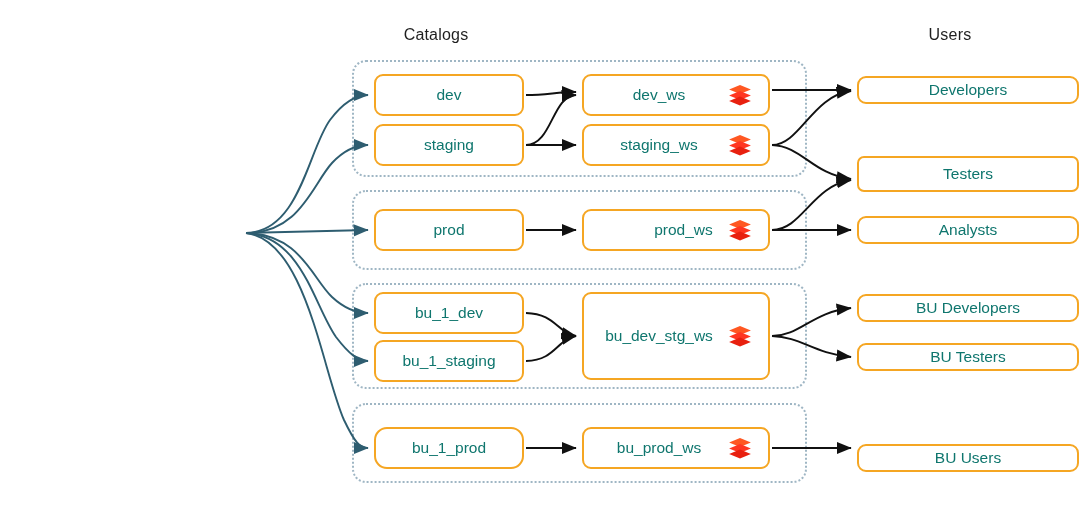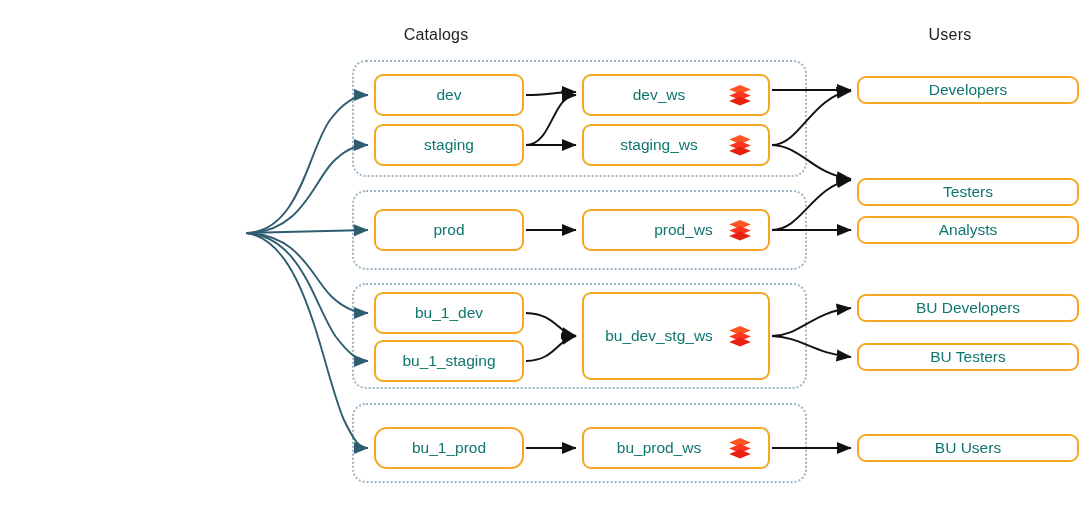--- a/index.html
+++ b/index.html
@@ -143,30 +143,30 @@
             <path d="M32 2 L61 14 L32 26 L3 14 Z" fill="#FF5722"></path>
             <path d="M32 18 L61 30 L32 42 L3 30 Z" fill="#FF3621"></path>
             <path d="M32 33 L61 45 L32 57 L3 45 Z" fill="#E8200F"></path>
           </svg></span>
       </div>
     </div>
   <div id="group-nodes">
       <div class="node" style="left: 857px; top: 76px; width: 222px; height: 28px;">
         <span class="lbl">Developers</span>
       </div>
-      <div class="node" style="left: 857px; top: 178px; width: 222px; height: 28px;">
+      <div class="node" style="left: 857px; top: 156px; width: 222px; height: 36px; border-radius: 7px;">
         <span class="lbl">Testers</span>
       </div>
       <div class="node" style="left: 857px; top: 216px; width: 222px; height: 28px;">
         <span class="lbl">Analysts</span>
       </div>
       <div class="node" style="left: 857px; top: 294px; width: 222px; height: 28px;">
         <span class="lbl">BU Developers</span>
       </div>
       <div class="node" style="left: 857px; top: 343px; width: 222px; height: 28px;">
         <span class="lbl">BU Testers</span>
       </div>
-      <div class="node" style="left: 857px; top: 434px; width: 222px; height: 28px;">
+      <div class="node" style="left: 857px; top: 444px; width: 222px; height: 28px;">
         <span class="lbl">BU Users</span>
       </div>
     </div>
 
 </div>
 
 </body></html>

